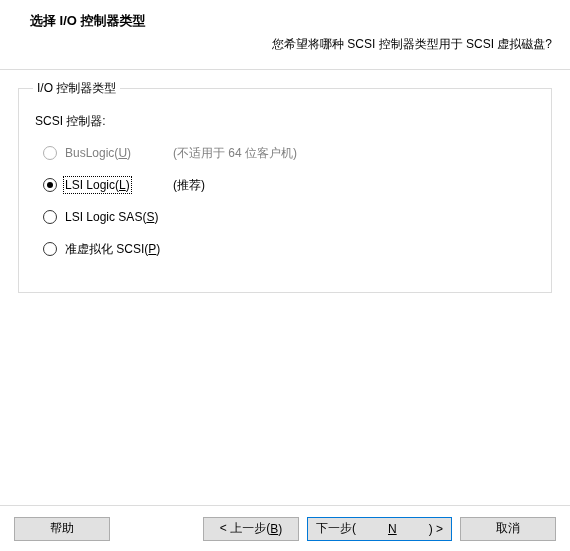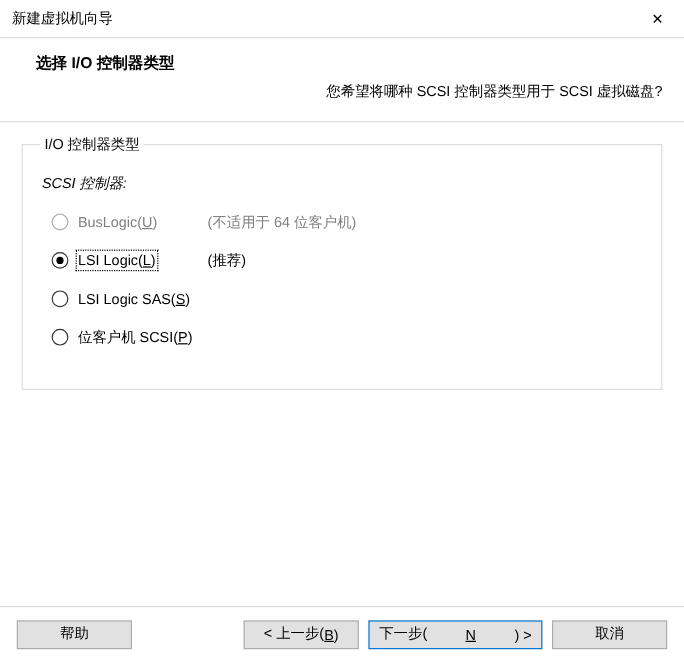--- a/index.html
+++ b/index.html
@@ -65,21 +65,20 @@
     border: 1px solid #dcdcdc;
     padding: 10px 14px 20px 14px;
     margin: 0;
   }
   fieldset.group legend {
     padding: 0 4px;
     font-size: 12px;
   }
   .section-label {
     margin: 6px 0 14px 2px;
-    font-style: italic;
   }
   .radio-row {
     display: flex;
     align-items: center;
     margin: 0 0 14px 10px;
     height: 18px;
   }
   .radio-outer {
     width: 14px;
     height: 14px;
@@ -159,24 +158,20 @@
   }
   .btn.help {
     min-width: 96px;
   }
 </style>
 </head>
 <body>
 
 <div class="window">
 
-  <div class="titlebar">
-    <div class="title">新建虚拟机向导</div>
-    <div class="close">✕</div>
-  </div>
 
   <div class="header">
     <div class="heading">选择 I/O 控制器类型</div>
     <div class="subheading">您希望将哪种 SCSI 控制器类型用于 SCSI 虚拟磁盘?</div>
   </div>
 
   <div class="body">
     <fieldset class="group">
       <legend>I/O 控制器类型</legend>
 
@@ -196,21 +191,21 @@
         <span class="radio-note">(推荐)</span>
       </div>
 
       <div class="radio-row">
         <span class="radio-outer"></span>
         <span class="radio-label"><span>LSI Logic SAS(</span><span class="ul">S</span><span>)</span></span>
       </div>
 
       <div class="radio-row">
         <span class="radio-outer"></span>
-        <span class="radio-label"><span>位客户机 SCSI(</span><span class="ul">P</span><span>)</span></span>
+        <span class="radio-label"><span>准虚拟化 SCSI(</span><span class="ul">P</span><span>)</span></span>
       </div>
 
     </fieldset>
   </div>
 
   <div class="footer">
     <button class="btn help">帮助</button>
     <div class="spacer"></div>
     <button class="btn">
         <span>&lt; 上一步(</span>

